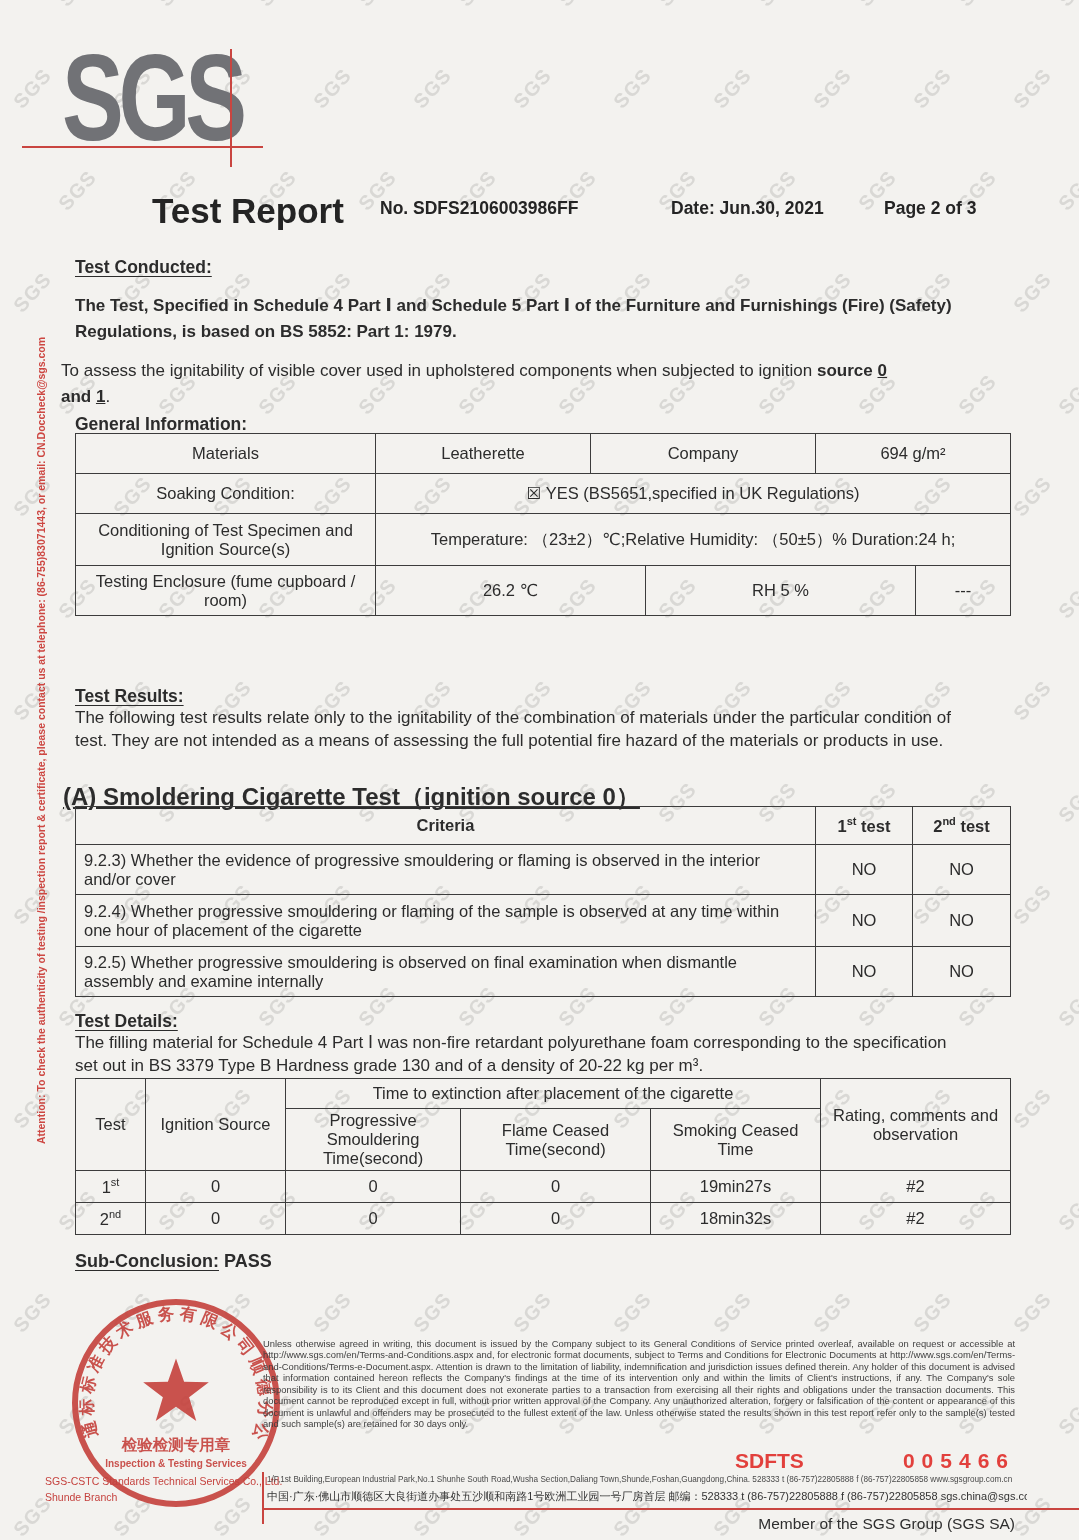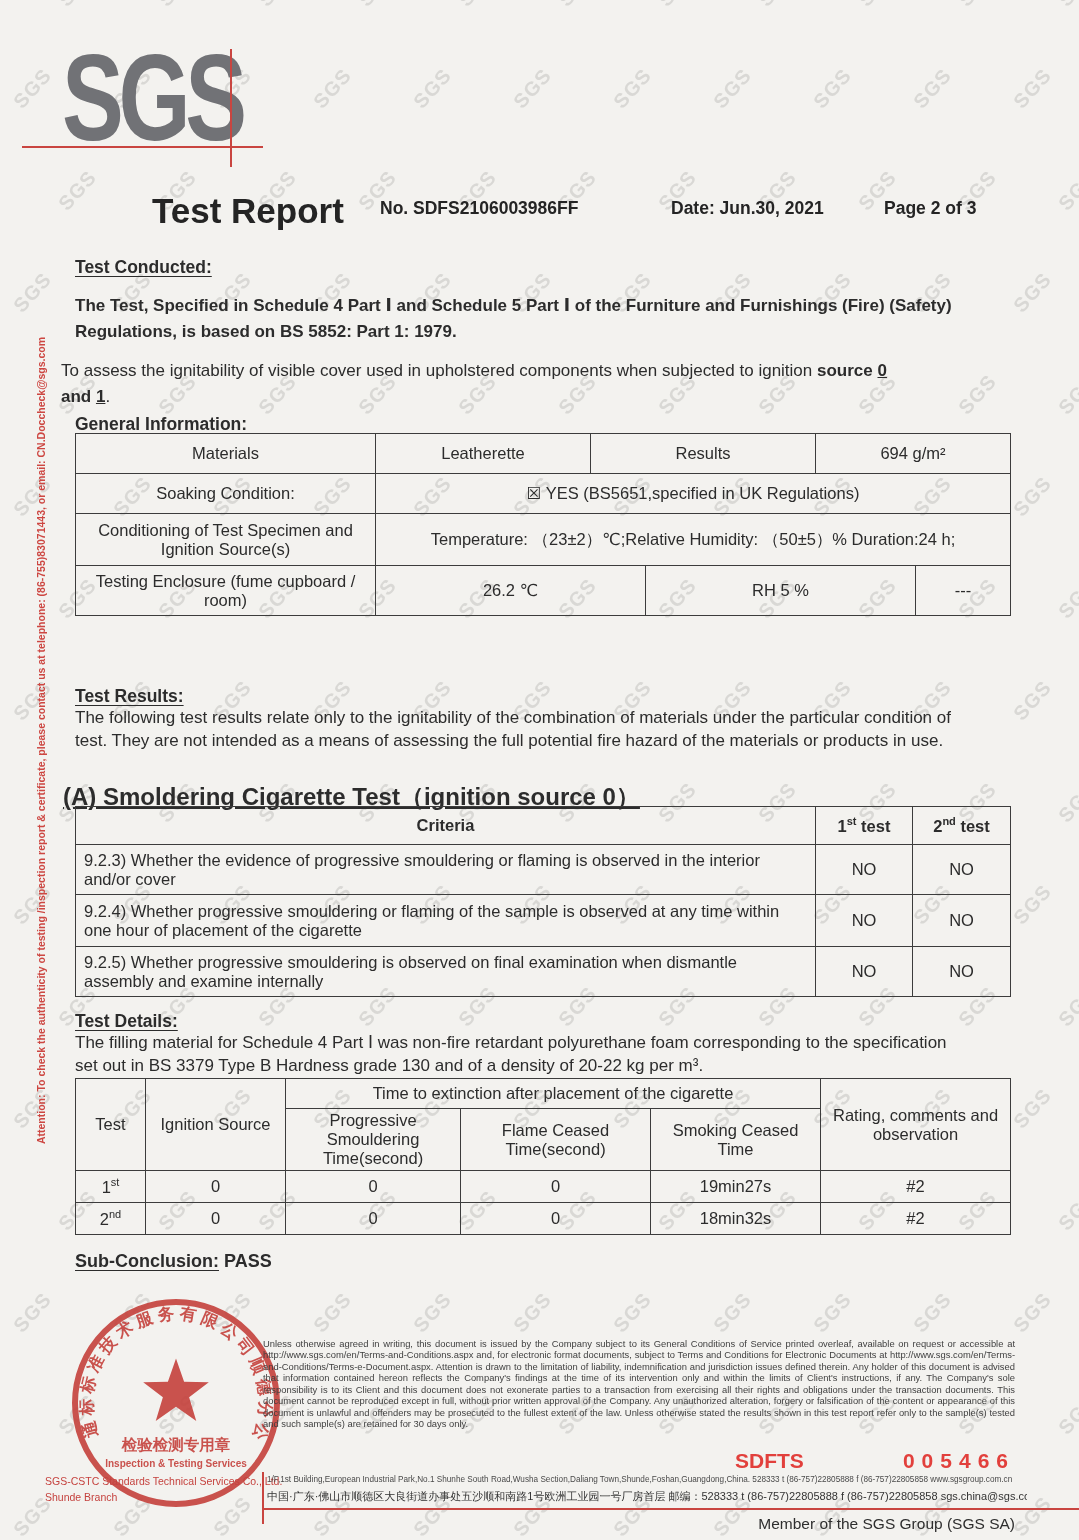--- a/index.html
+++ b/index.html
@@ -257,21 +257,21 @@
         <col style="width:215px">
         <col style="width:55px">
         <col style="width:170px">
         <col style="width:100px">
         <col style="width:95px">
       </colgroup>
     <tbody>
         <tr style="height:40px">
       <td>Materials</td>
       <td>Leatherette</td>
-      <td colspan="2">Results</td>
+      <td colspan="2">Company</td>
       <td colspan="2">694 g/m²</td>
     </tr>
     <tr style="height:40px">
       <td>Soaking Condition:</td>
       <td colspan="5">☒ YES (BS5651,specified in UK Regulations)</td>
     </tr>
     <tr style="height:52px">
       <td>Conditioning of Test Specimen and Ignition Source(s)</td>
       <td colspan="5">Temperature: （23±2）℃;Relative Humidity: （50±5）% Duration:24 h;</td>
     </tr>

